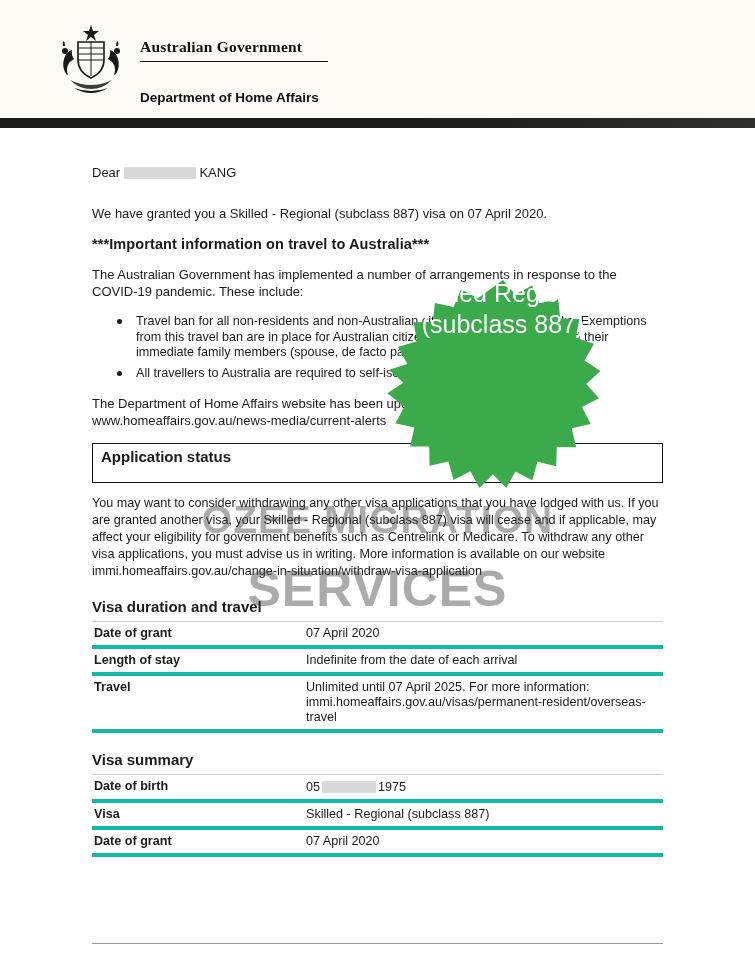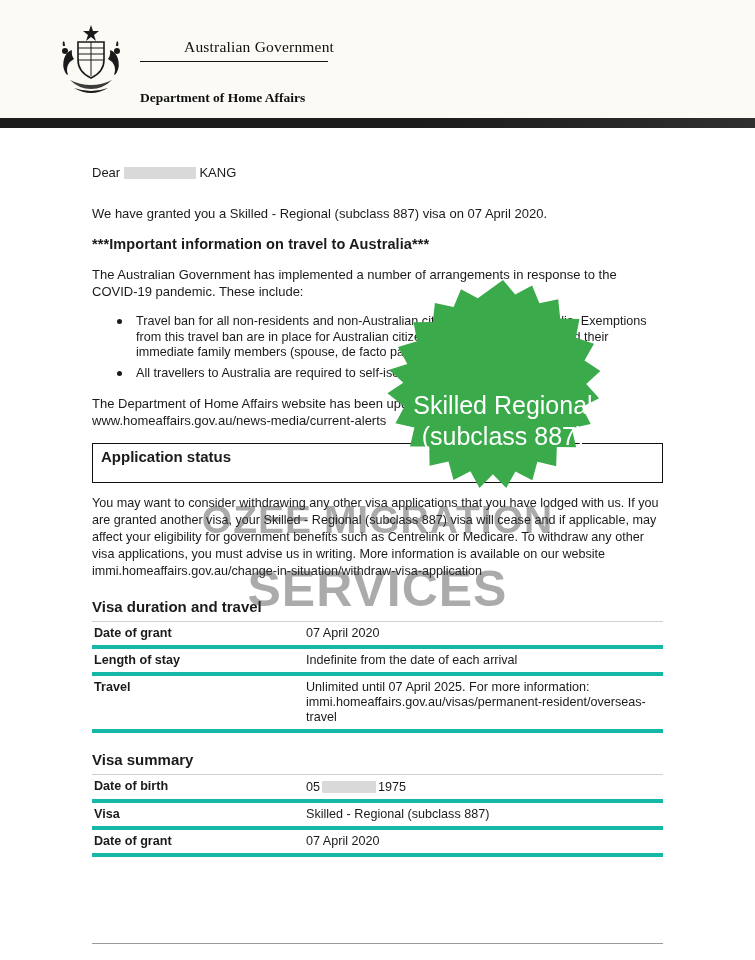--- a/index.html
+++ b/index.html
@@ -39,34 +39,33 @@
   .crest-svg { display:block; }
   .gov-text {
     position: absolute;
     left: 140px;
     top: 38px;
     width: 200px;
   }
   .gov-line1 {
     font-family: "Liberation Serif", serif;
     font-size: 15.5px;
-    font-weight: normal;
+    font-weight: bold;
     color: #111111;
     letter-spacing: 0.2px;
     white-space: nowrap;
-    margin-left: 44px;
   }
   .gov-rule {
     width: 188px;
     height: 1px;
     background: #111111;
     margin: 5px 0 6px 0;
   }
   .gov-line2 {
-    font-family: Liberation Serif, serif;
+    font-family: Liberation Sans, sans-serif;
     font-size: 13.5px;
     font-weight: bold;
     color: #111111;
     white-space: nowrap;
     margin-top: 28px;
   }
   .header-bar {
     height: 10px;
     background: linear-gradient(to right, #1c1c1c 0%, #1c1c1c 55%, #2f2f2f 100%);
   }
@@ -233,21 +232,21 @@
   .stamp svg { display: block; }
   .stamp-text {
     position: absolute;
     left: 0;
     top: 0;
     width: 290px;
     height: 290px;
     display: flex;
     flex-direction: column;
     align-items: center;
-    justify-content: center;
+    justify-content: flex-start;
     color: #ffffff;
     text-align: center;
   }
   .stamp-l1 {
     font-size: 25px;
     line-height: 31px;
     font-weight: normal;
   }
   .stamp-l2 {
     font-size: 25px;

